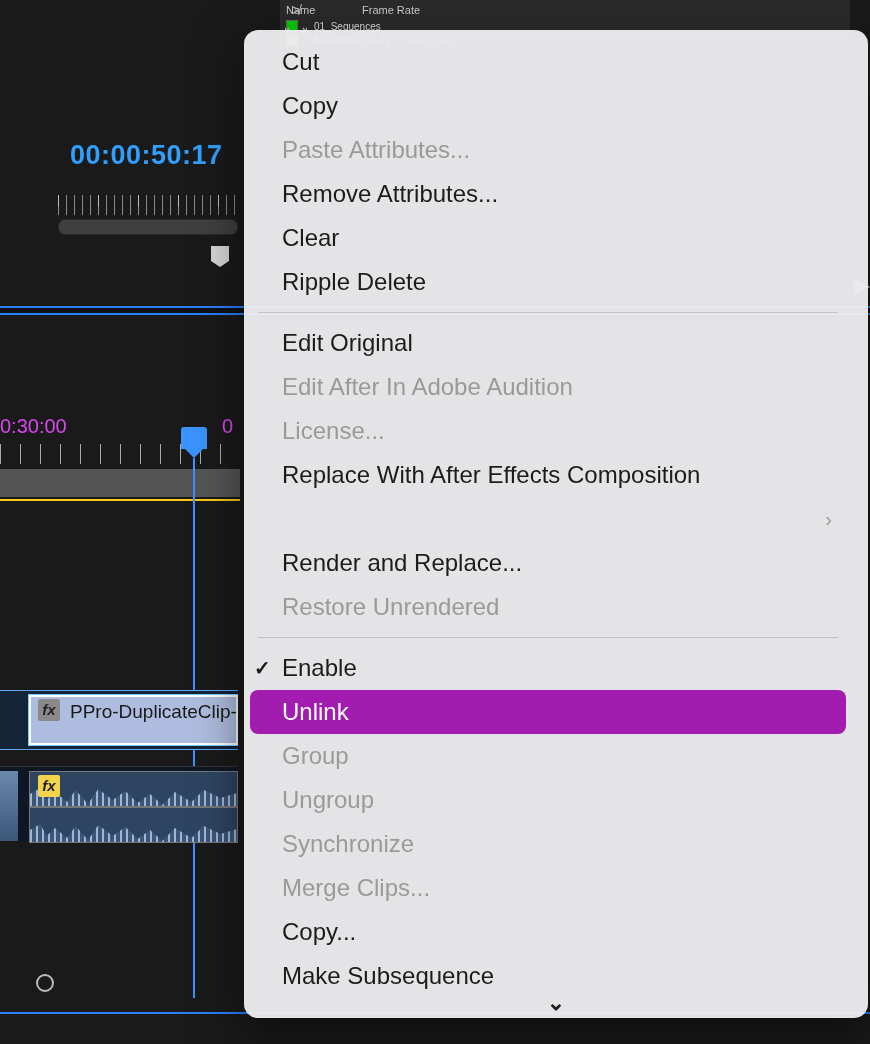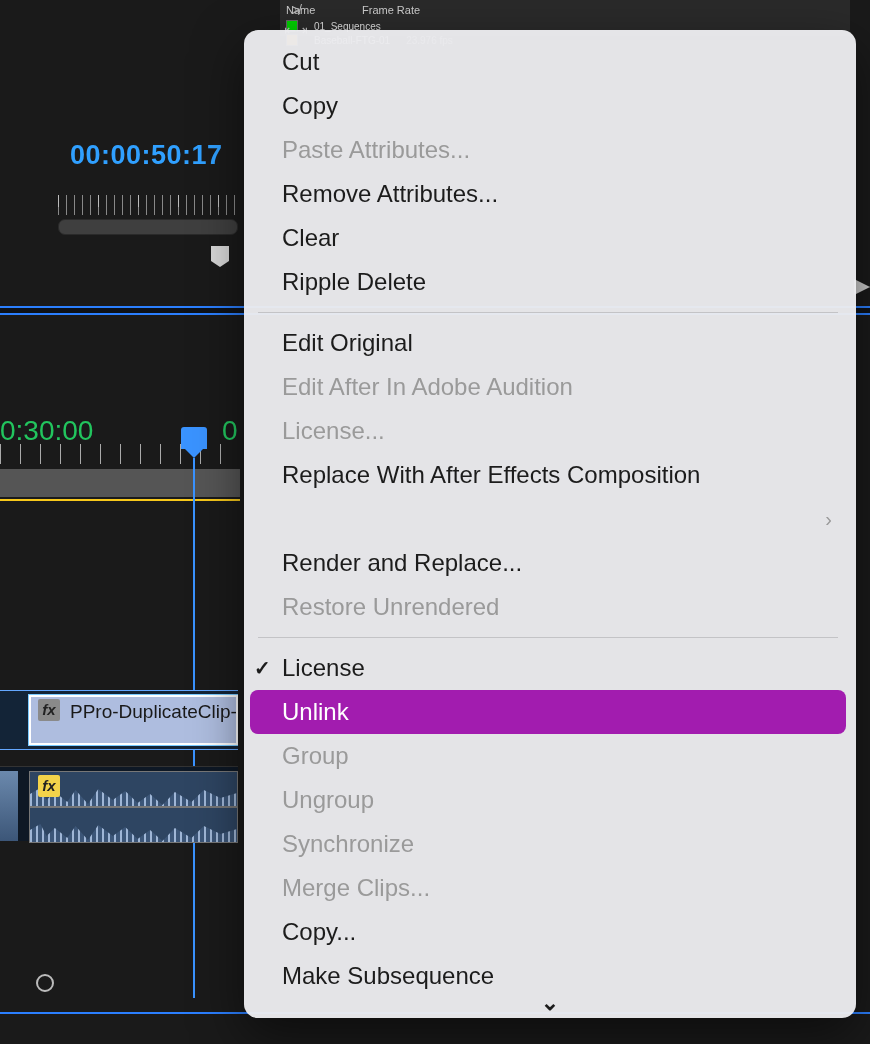--- a/index.html
+++ b/index.html
@@ -24,21 +24,21 @@
 
   .tag-flag{position:absolute;left:209px;top:245px;width:22px;height:24px;}
   .tag-flag svg{display:block;}
 
   .play-arrow{position:absolute;right:0;top:279px;width:14px;height:14px;background:#ccc;clip-path:polygon(0 0,100% 50%,0 100%);border:1px solid #999;}
 
   
   .hr-blue{position:absolute;left:0;top:306px;width:870px;height:5px;background:linear-gradient(#0e1218,#0e1218);border-top:2px solid #2b7fff;border-bottom:2px solid #2b7fff;}
 
   
-  .timeline-header{position:absolute;left:0;top:415px;width:240px;height:24px;font-size:28px;color:#22c55e;}
+  .timeline-header{position:absolute;left:0;top:415px;width:240px;height:24px;font-size:20px;color:#d946ef;}
   .tl-ruler{position:absolute;left:0;top:444px;width:240px;height:20px;background:repeating-linear-gradient(90deg,#aaa 0,#aaa 1px,transparent 1px,transparent 20px);}
   .tl-yellow{position:absolute;left:0;top:499px;width:240px;height:2px;background:#f7c81b;}
   .tl-grey{position:absolute;left:0;top:469px;width:240px;height:28px;background:#555;}
 
   
   .playhead{position:absolute;left:181px;top:427px;width:26px;}
   .playhead .knob{width:26px;height:22px;background:#3a93ff;border-radius:3px 3px 0 0;position:relative;}
   .playhead .knob::after{content:"";position:absolute;left:4px;top:22px;border-left:9px solid transparent;border-right:9px solid transparent;border-top:9px solid #3a93ff;}
   .playhead .line{position:absolute;left:12px;top:31px;width:2px;height:540px;background:#3a93ff;}
 
@@ -55,21 +55,21 @@
   .aclip .bot{top:40px;}
   .aclip .wave{position:absolute;left:0;right:0;bottom:0;height:20px;background:repeating-linear-gradient(90deg,#9fb6d6 0,#9fb6d6 2px,#3c5678 2px,#3c5678 6px);clip-path:polygon(0 100%,0 40%,5% 10%,8% 70%,12% 30%,18% 80%,22% 20%,28% 90%,33% 15%,40% 70%,46% 25%,52% 85%,58% 40%,64% 95%,70% 30%,78% 80%,84% 20%,92% 60%,100% 35%,100% 100%);}  
   .aclip .fx{position:absolute;left:38px;top:8px;width:22px;height:22px;background:#f3d34a;color:#222;font-size:15px;font-style:italic;font-weight:600;text-align:center;line-height:21px;border-radius:2px;}
   .aclip .edge{position:absolute;left:0;top:4px;width:18px;bottom:0;background:linear-gradient(#6b89ad,#3c5678);}
 
   .bottom-dot{position:absolute;left:36px;top:974px;width:14px;height:14px;border:2px solid #bbb;border-radius:50%;}
 
   .hr-blue2{position:absolute;left:0;top:1012px;width:870px;height:5px;border-top:2px solid #2b7fff;}
 
   
-  .menu{position:absolute;left:244px;top:30px;width:608px;background:rgba(235,235,238,0.97);border-radius:14px;box-shadow:0 18px 50px rgba(0,0,0,0.5);padding:10px 4px 20px 0;color:#1c1c1c;font-size:24px;}
+  .menu{position:absolute;left:244px;top:30px;width:608px;background:rgba(235,235,238,0.97);border-radius:14px;box-shadow:0 18px 50px rgba(0,0,0,0.5);padding:10px 16px 20px 0;color:#1c1c1c;font-size:24px;}
   .menu .item{display:flex;align-items:center;height:44px;padding:0 26px 0 38px;position:relative;line-height:44px;white-space:nowrap;}
   .menu .item.dis{color:#9a9a9a;}
   .menu .item.hl{background:#a21caf;color:#fff;margin:0 6px;border-radius:8px;padding-left:32px;}
   .menu .check{position:absolute;left:10px;font-size:20px;font-weight:700;}
   .menu .arrow-r{position:absolute;right:20px;color:#9a9a9a;font-size:20px;}
   .menu .sep{height:1px;background:#c3c3c6;margin:8px 14px;}
   .menu .more{position:absolute;left:50%;bottom:2px;transform:translateX(-50%);font-size:22px;font-weight:700;}
 </style>
 </head>
 <body>
@@ -184,21 +184,21 @@
       </div>
       <div class="item">
         <span>Render and Replace...</span>
       </div>
       <div class="item dis">
         <span>Restore Unrendered</span>
       </div>
       <div class="sep"></div>
       <div class="item">
         <span class="check">✓</span>
-        <span>License</span>
+        <span>Enable</span>
       </div>
       <div class="item hl">
         <span>Unlink</span>
       </div>
       <div class="item dis">
         <span>Group</span>
       </div>
       <div class="item dis">
         <span>Ungroup</span>
       </div>

